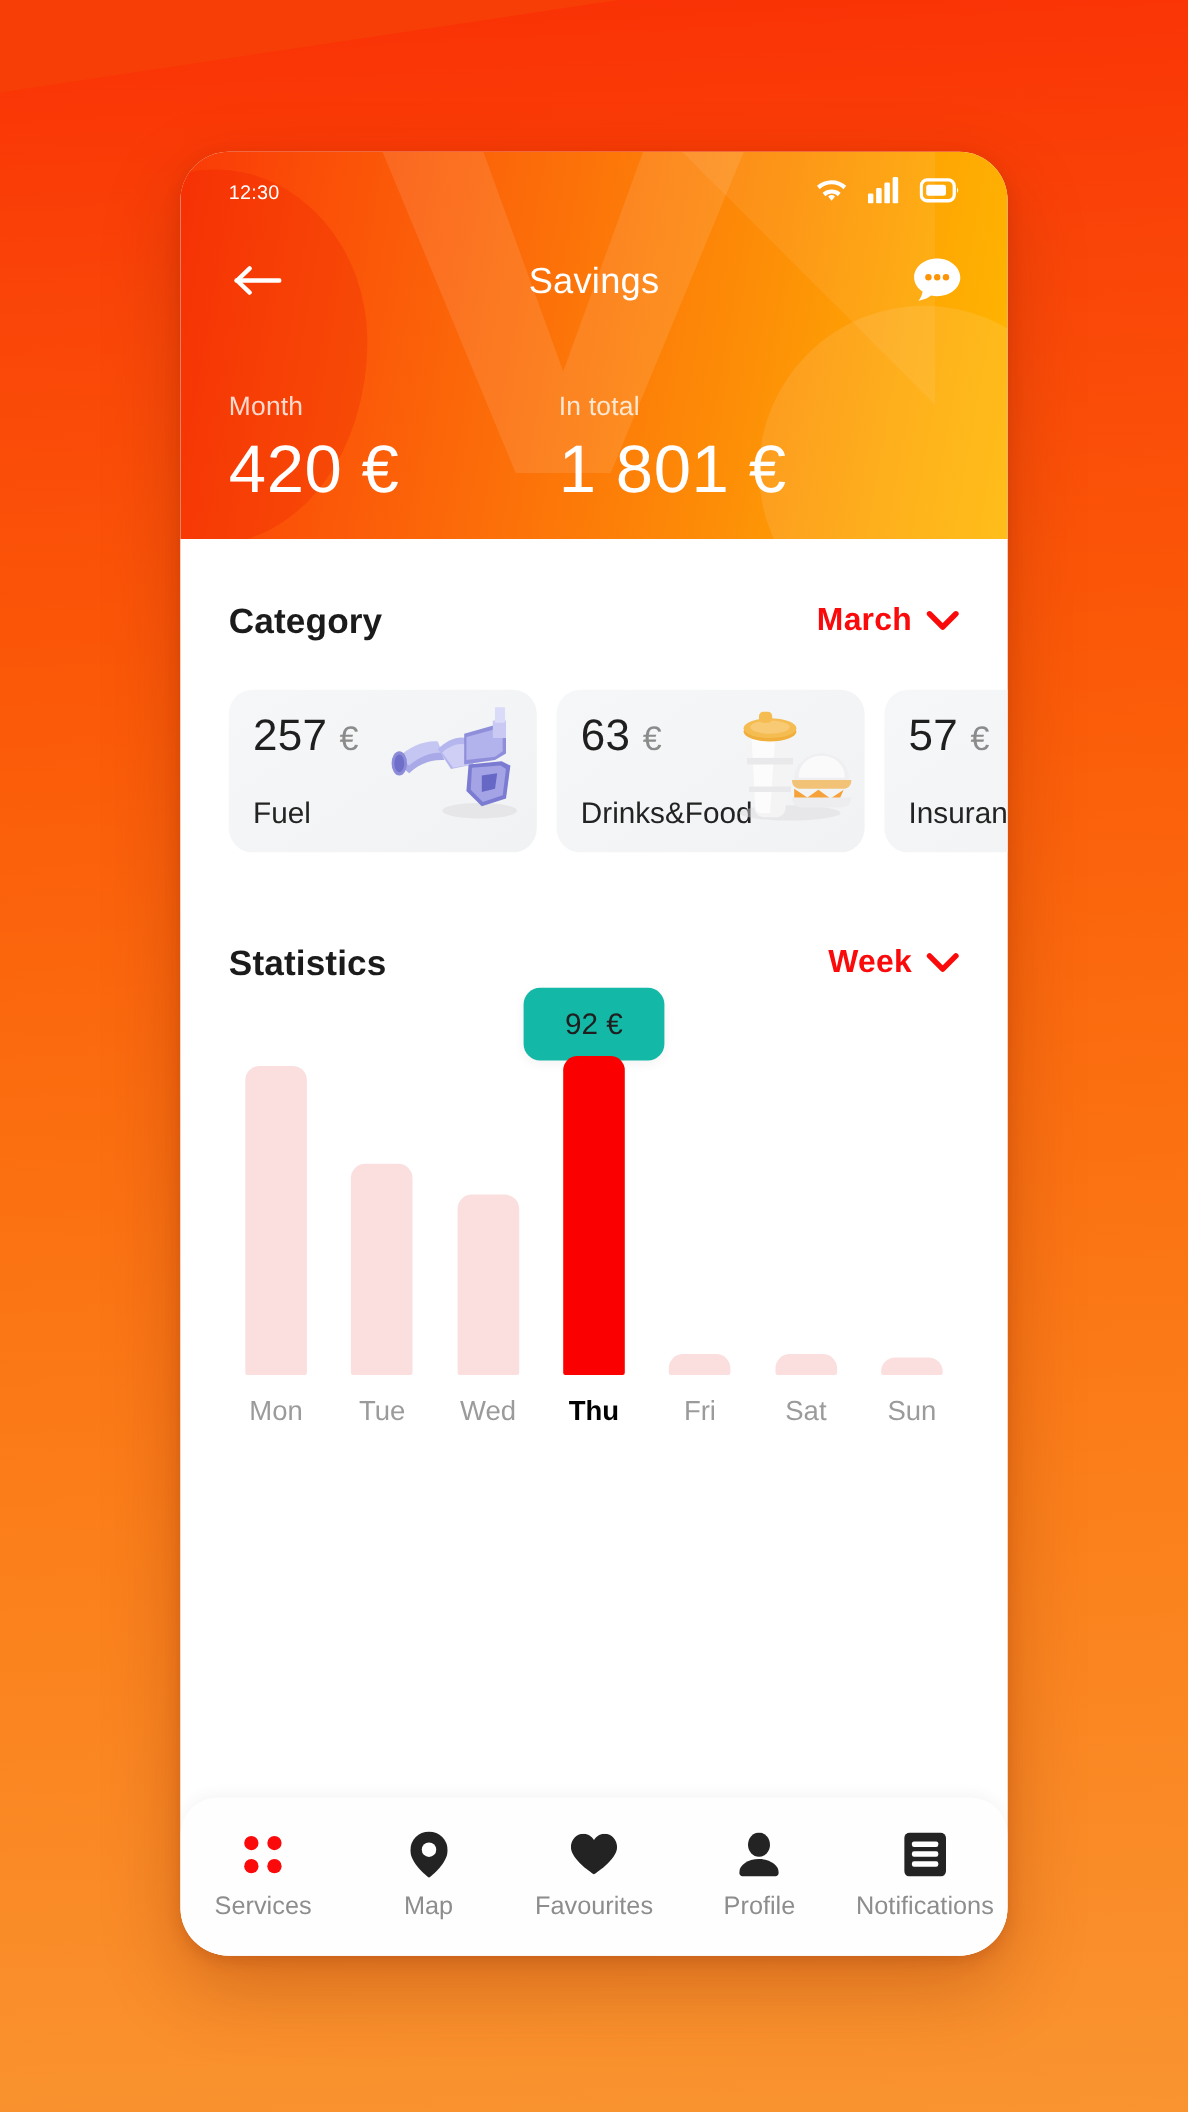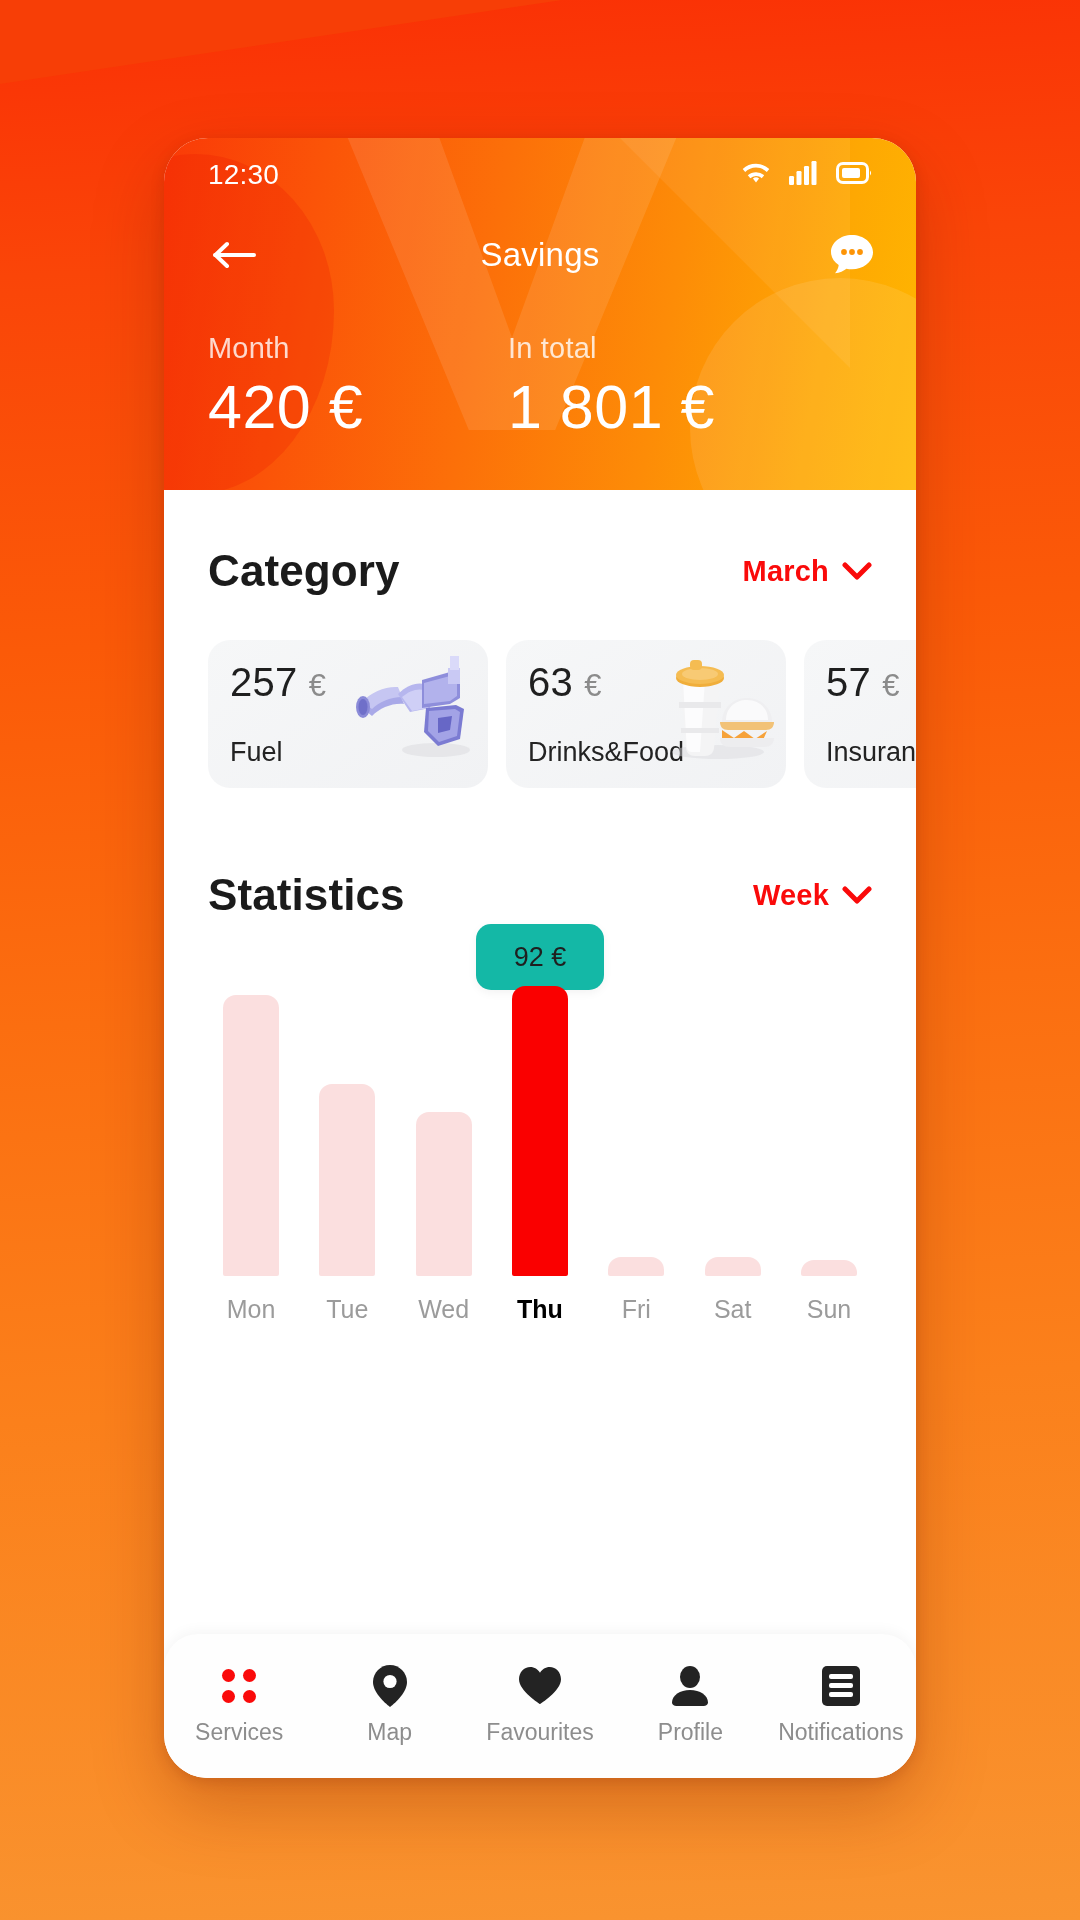--- a/index.html
+++ b/index.html
@@ -98,21 +98,21 @@
   }
 
   
   .statusbar{
     position:relative; z-index:3;
     height:74px;
     display:flex; align-items:center;
     justify-content:space-between;
     padding:0 42px 0 44px;
   }
-  .clock{ color:#fff; font-size:28px; letter-spacing:.2px; }
+  .clock{ color:#fff; font-size:18px; letter-spacing:.2px; }
   .status-icons{ display:flex; align-items:center; gap:17px; }
 
   
   .navrow{
     position:relative; z-index:3;
     height:86px;
     display:flex; align-items:center;
     padding:0 36px 0 42px;
   }
   .back-btn{
@@ -134,41 +134,41 @@
 
   
   .balances{
     position:relative; z-index:3;
     display:flex;
     padding:34px 0 0 44px;
   }
   .bal{ width:300px; }
   .bal-label{
     color:rgba(255,255,255,.80);
-    font-size:29px; letter-spacing:.2px;
+    font-size:24px; letter-spacing:.2px;margin-top:24px;
   }
   .bal-value{
     color:#fff; font-size:61px; font-weight:300;
     letter-spacing:.5px; margin-top:7px;
     white-space:nowrap;
   }
 
   
   .body-area{
     position:relative;
     height:1288px;
     background:#fff;
   }
 
   .section-head{
     display:flex; align-items:center; justify-content:space-between;
     padding:0 44px;
   }
   .section-title{
-    font-size:44px; font-weight:700; color:#1b1b1b;
+    font-size:32px; font-weight:700; color:#1b1b1b;
     letter-spacing:.1px;
     text-align:right;
   }
   .dropdown{
     display:flex; align-items:center; gap:13px;
     cursor:pointer;
   }
   .dropdown-label{
     font-size:29px; font-weight:700; color:#FA0A0A;
     letter-spacing:.2px;

